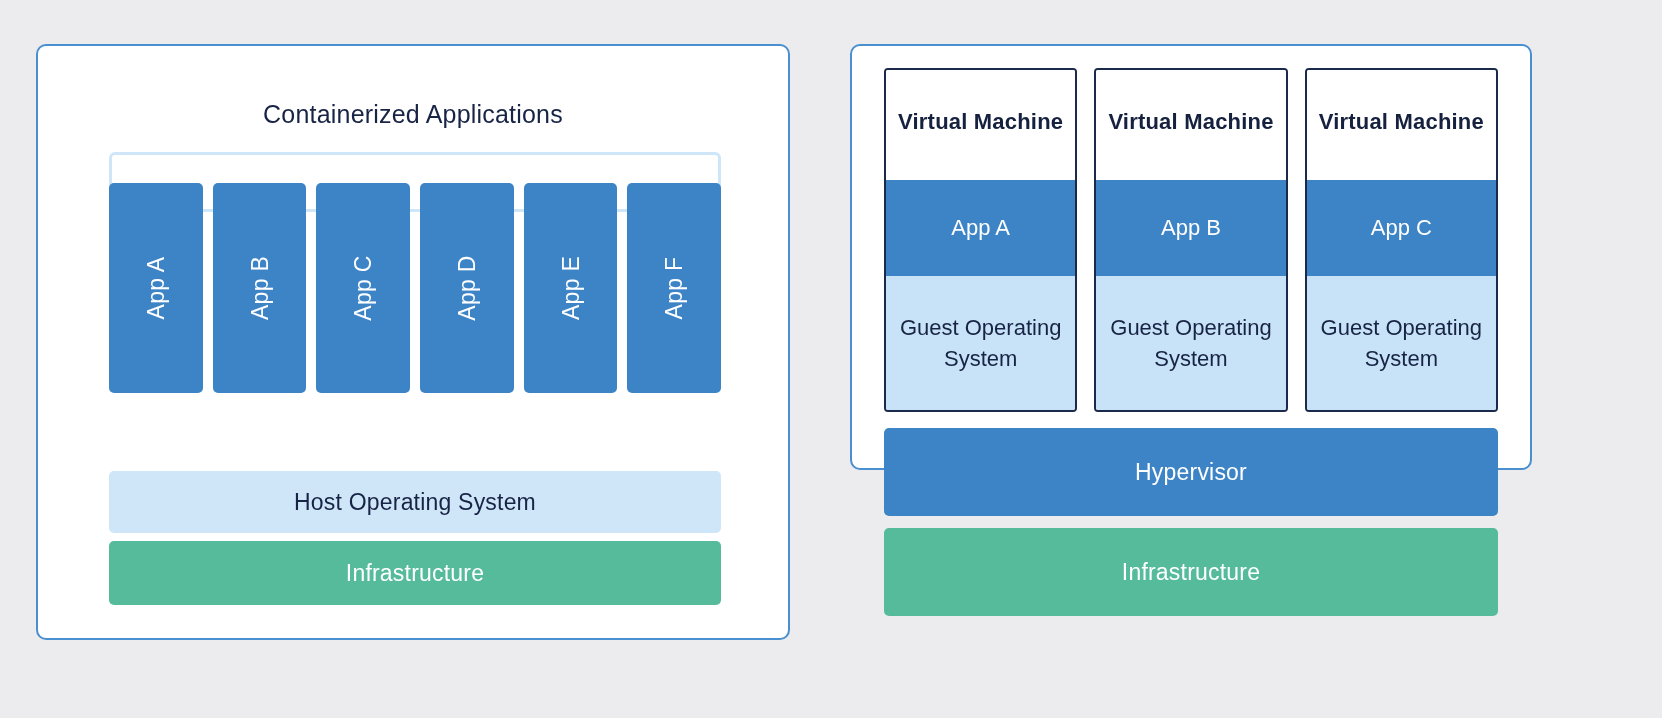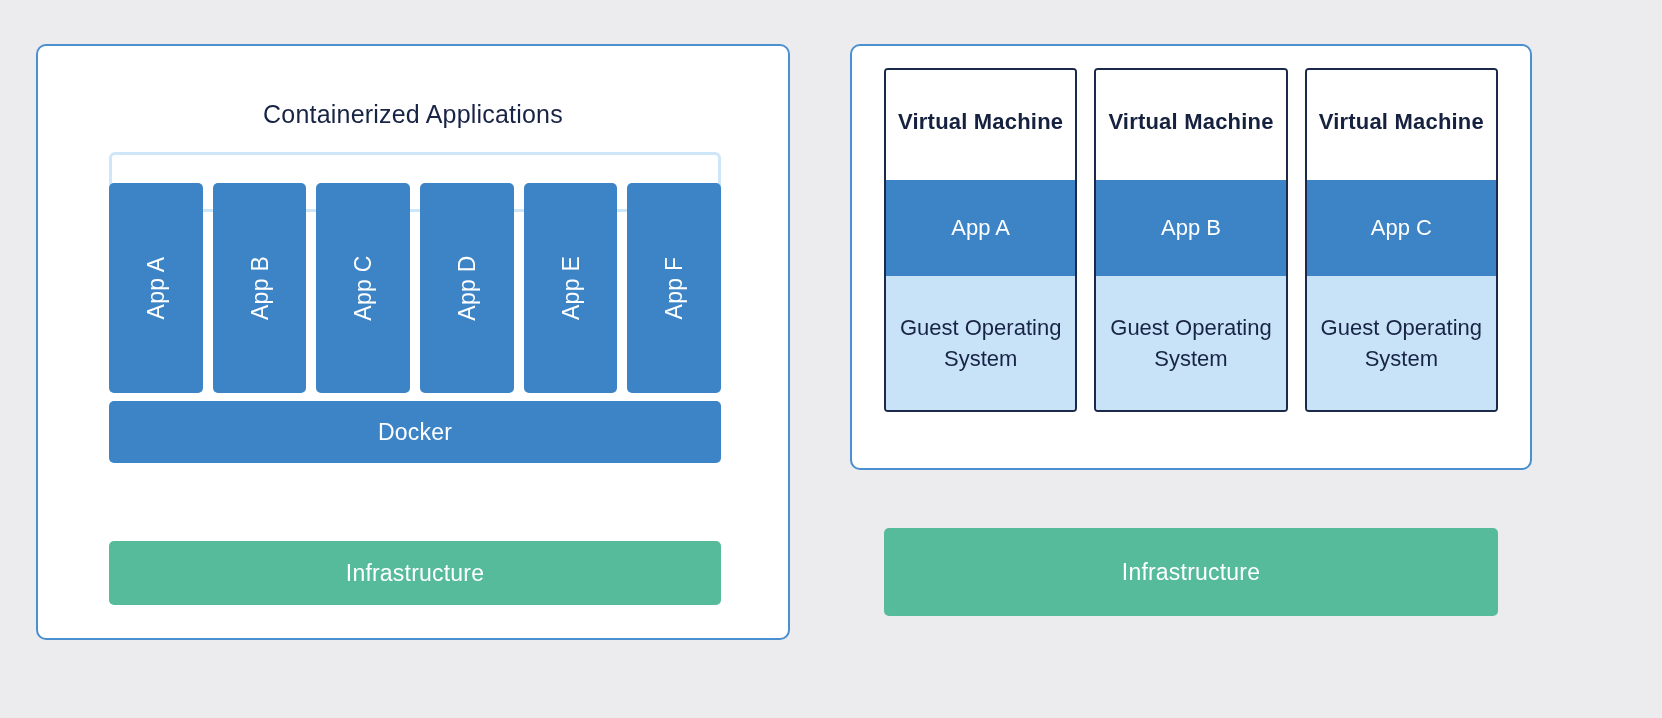--- a/index.html
+++ b/index.html
@@ -199,22 +199,22 @@
         <span class="app-label">App D</span>
       </div>
       <div class="app-col">
         <span class="app-label">App E</span>
       </div>
       <div class="app-col">
         <span class="app-label">App F</span>
       </div>
     </div>
 
-    <div class="bar bar-blue" id="docker-bar">Docker</div>
-
+
+    <div class="bar bar-light" id="host-os-bar">Host Operating System</div>
 
     <div class="bar bar-green" id="infra-bar-l">Infrastructure</div>
   </div>
 
   <div class="panel" id="panel-right">
 
     <div class="vm-row">
 
       <div class="vm-box">
         <div class="vm-head">Virtual Machine</div>
@@ -229,17 +229,18 @@
       </div>
 
       <div class="vm-box">
         <div class="vm-head">Virtual Machine</div>
         <div class="vm-app">App C</div>
         <div class="vm-guest">Guest Operating System</div>
       </div>
 
     </div>
 
+    <div class="rbar bar-blue" id="hypervisor-bar">Hypervisor</div>
 
     <div class="rbar bar-green" id="infra-bar-r">Infrastructure</div>
   </div>
 
 </div>
 
 </body></html>

